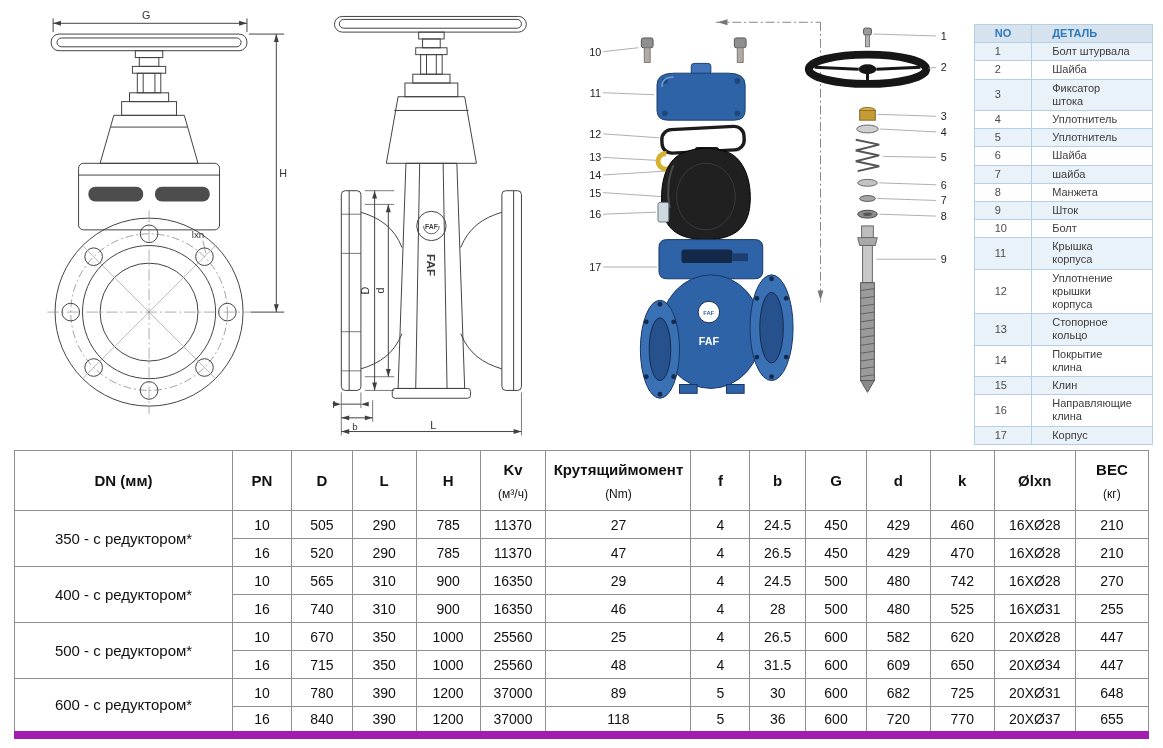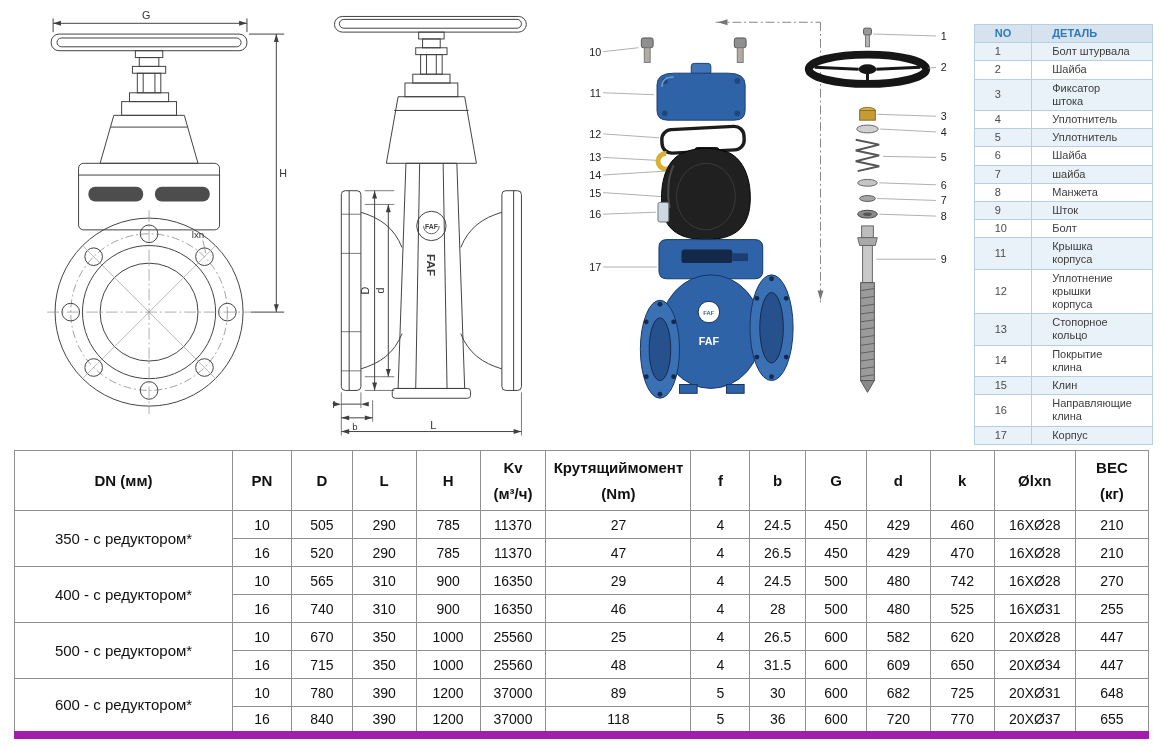--- a/index.html
+++ b/index.html
@@ -31,21 +31,21 @@
 
   
   .dims-wrap { padding: 0 14px; margin-top: 2px; }
   table.dims {
     border-collapse: collapse; width: 1135px; table-layout: fixed;
     font-size: 14px; color: #111;
     border-top: 1.5px solid #6f6f6f; border-bottom: 8px solid #a21caf;
   }
   table.dims th, table.dims td { border: 1px solid #8f8f8f; text-align: center; vertical-align: middle; }
   table.dims th { height: 60px; font-weight: bold; font-size: 15px; background: #fff; }
-  table.dims th .sub { font-weight: bold; font-size: 15px; margin-top: 9px; }
+  table.dims th .sub { font-weight: normal; font-size: 12px; margin-top: 9px; }
   table.dims td { height: 28px; font-weight: normal; }
   table.dims td.dn-cell { font-size: 15px; }
 </style>
 </head>
 <body>
 
 <div class="page">
 
   <div class="top">
 

